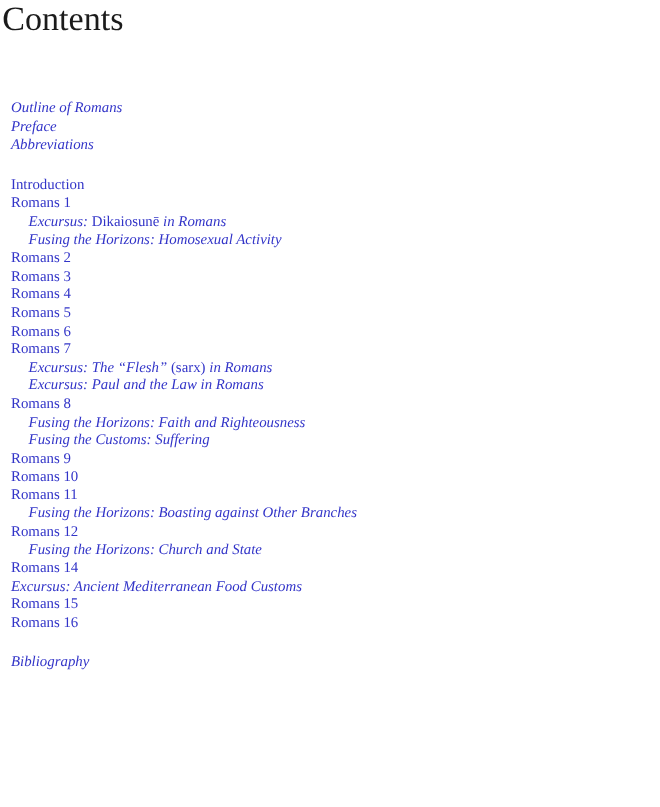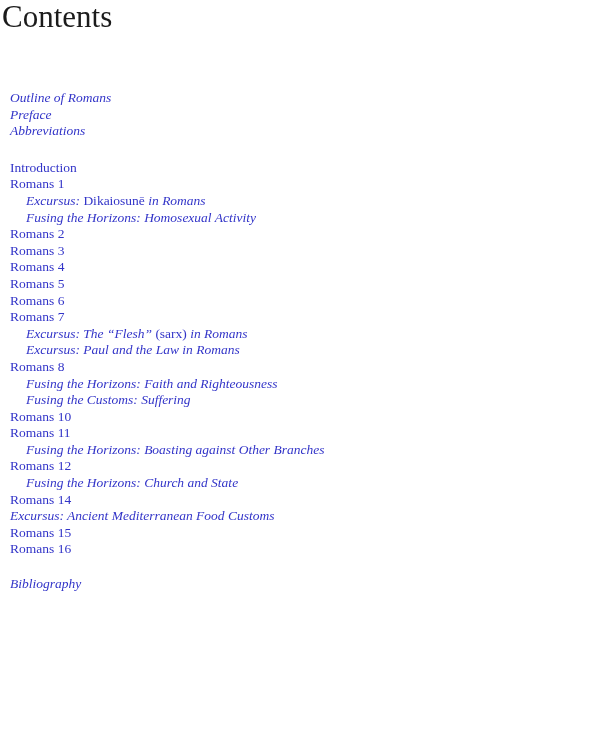--- a/index.html
+++ b/index.html
@@ -69,20 +69,21 @@
       <div class="row"><span class="rm">Romans 3</span></div>
       <div class="row"><span class="rm">Romans 4</span></div>
       <div class="row"><span class="rm">Romans 5</span></div>
       <div class="row"><span class="rm">Romans 6</span></div>
       <div class="row"><span class="rm">Romans 7</span></div>
       <div class="row indent"><span class="it">Excursus: The “Flesh” </span><span class="rm">(sarx) </span><span class="it">in Romans</span></div>
       <div class="row indent"><span class="it">Excursus: Paul and the Law in Romans</span></div>
       <div class="row"><span class="rm">Romans 8</span></div>
       <div class="row indent"><span class="it">Fusing the Horizons: Faith and Righteousness</span></div>
       <div class="row indent"><span class="it">Fusing the Customs: Suffering</span></div>
+      <div class="row"><span class="rm">Romans 9</span></div>
       <div class="row"><span class="rm">Romans 10</span></div>
       <div class="row"><span class="rm">Romans 11</span></div>
       <div class="row indent"><span class="it">Fusing the Horizons: Boasting against Other Branches</span></div>
       <div class="row"><span class="rm">Romans 12</span></div>
       <div class="row indent"><span class="it">Fusing the Horizons: Church and State</span></div>
       <div class="row"><span class="rm">Romans 14</span></div>
       <div class="row"><span class="it">Excursus: Ancient Mediterranean Food Customs</span></div>
       <div class="row"><span class="rm">Romans 15</span></div>
       <div class="row"><span class="rm">Romans 16</span></div>
       <div class="spacer" style="height: 18px;"></div>

